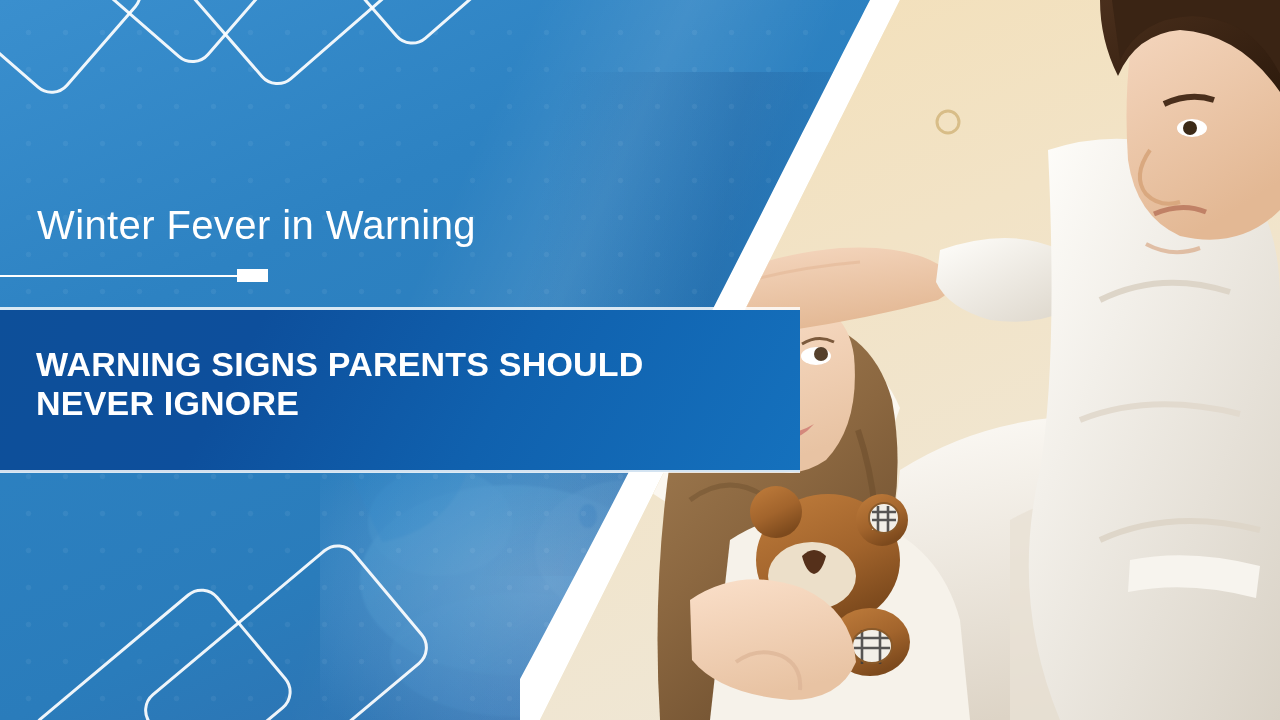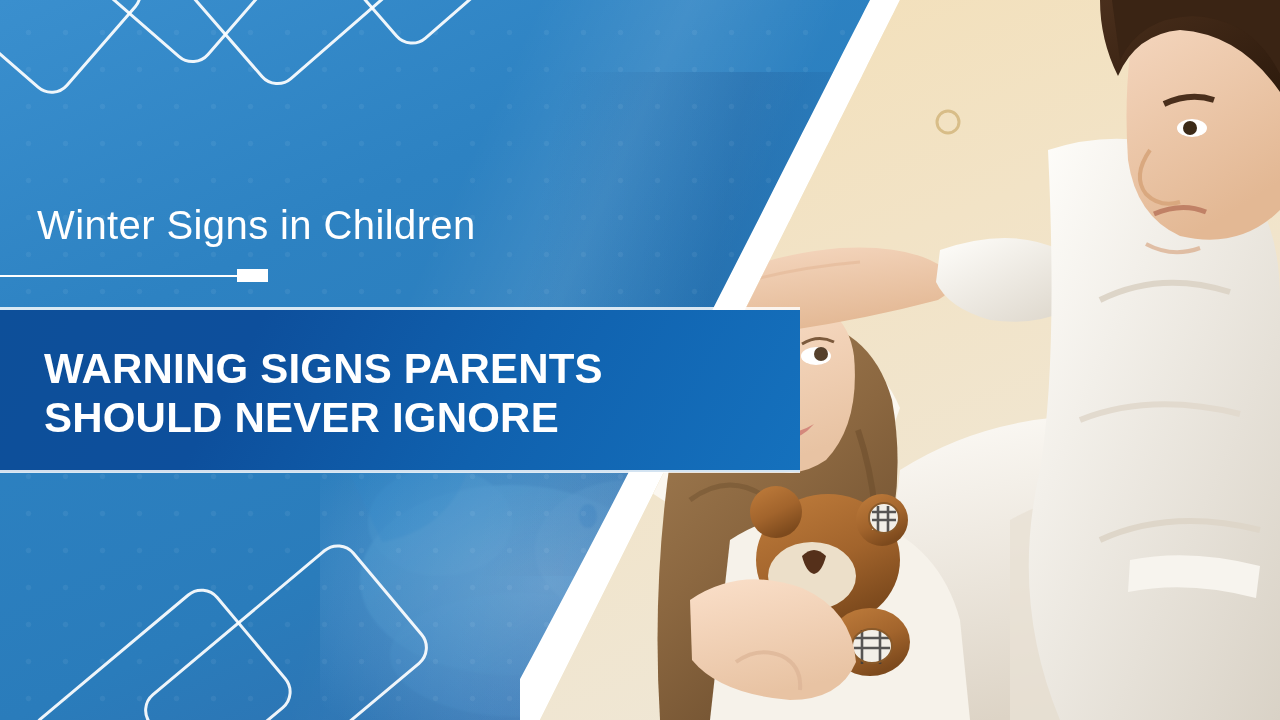--- a/index.html
+++ b/index.html
@@ -111,26 +111,25 @@
     background:rgba(255,255,255,.82);
   }
   .band-rule-top { top:307px; }
   .band-rule-bot { top:470px; }
 
   .headline {
     position:absolute;
     left:36px; top:345px;
     width:700px;
     color:#ffffff;
-    font-size:42px;
+    font-size:34px;
     font-weight:bold;
     line-height:1.16;
     letter-spacing:.2px;
     text-transform:uppercase;
-    margin-left:8px;
   }
 
   
   .eyebrow {
     position:absolute;
     left:37px; top:203px;
     color:#ffffff;
     font-size:40px;
     font-weight:300;
     letter-spacing:.4px;
@@ -320,17 +319,17 @@
       </svg>
     </div>
   </div>
 
   <div class="band-rule-top"></div>
   <div class="band"></div>
   <div class="band-rule-bot"></div>
 
   <div class="headline">Warning Signs Parents Should Never Ignore</div>
 
-  <div class="eyebrow">Winter Signs in Children</div>
+  <div class="eyebrow">Winter Fever in Warning</div>
   <div class="rule-line"></div>
   <div class="rule-block"></div>
 
 </div>
 
 </body></html>

